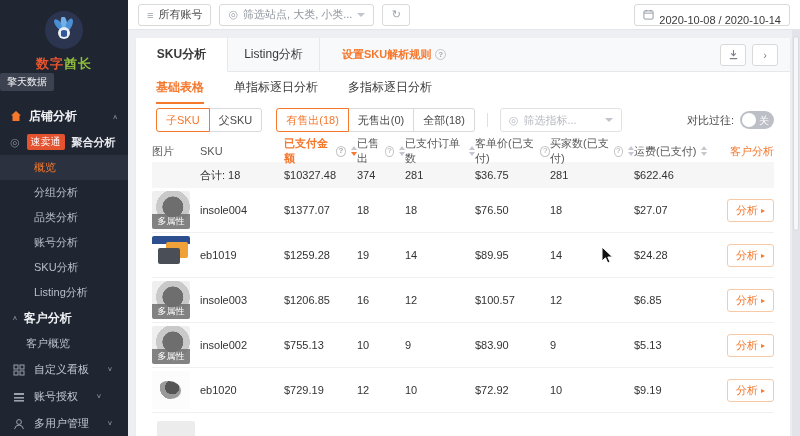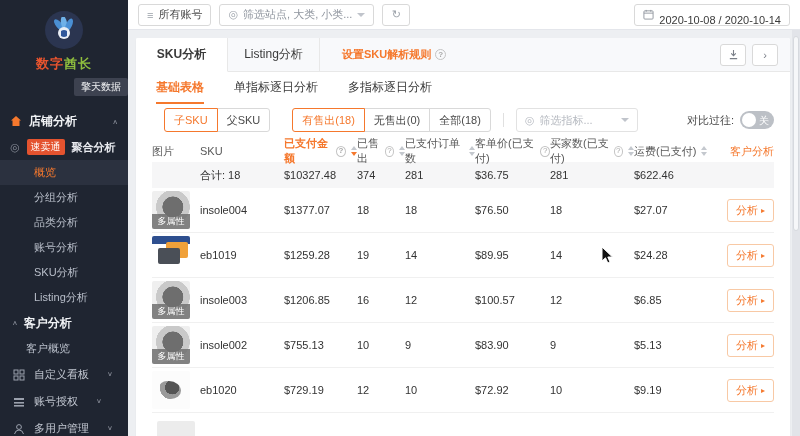--- a/index.html
+++ b/index.html
@@ -5,21 +5,21 @@
   * { margin:0; padding:0; box-sizing:border-box; }
   html,body { width:800px; height:436px; overflow:hidden; font-family:"Liberation Sans",sans-serif; background:#edeff2; position:relative; }
 
   
   .sidebar { position:absolute; left:0; top:0; width:128px; height:436px; background:#1f2531; color:#c2c7d1; font-size:11px; z-index:5; }
   .logo-wrap { text-align:center; padding-top:11px; }
   .logo-circle { width:38px; height:38px; border-radius:50%; background:#2b3550; margin:0 auto; display:flex; align-items:center; justify-content:center; }
   .brand-line { text-align:center; margin-top:6px; font-size:13px; font-weight:bold; letter-spacing:1px; }
   .brand-primary { color:#e8542e; }
   .brand-secondary { color:#8fbe3e; }
-  .brand-sub-wrap { text-align:right; margin-top:5px; }
+  .brand-sub-wrap { text-align:left; }
   .brand-sub { display:inline-block; background:#3d4250; color:#f2f3f5; font-size:10px; padding:2px 7px; border-radius:2px; }
   .menu { margin-top:12px; }
   .menu-row { height:26px; display:flex; align-items:center; padding:0 10px; gap:7px; cursor:pointer; }
   .menu-row .grow { flex:1; }
   .section-label { color:#f0f2f5; font-weight:bold; font-size:12px; }
   .chev { font-size:8px; color:#8a8f9a; transform:scaleY(.8); }
   .platform-badge { background:#e4532f; color:#fff; font-size:10px; padding:1px 4px; border-radius:2px; }
   .agg-label { color:#e8eaef; font-size:11px; font-weight:bold; }
   .sub-item { height:25px; display:flex; align-items:center; padding-left:34px; color:#b9bfca; cursor:pointer; }
   .sub-item.active { background:#2b313f; color:#f5782d; }
@@ -52,21 +52,21 @@
   .tab-actions { margin-left:auto; display:flex; align-items:center; gap:6px; padding-right:12px; }
   .icon-btn { width:26px; height:22px; border:1px solid #d9d9d9; border-radius:3px; background:#fff; display:flex; align-items:center; justify-content:center; color:#7a7f88; cursor:pointer; font-size:11px; }
 
   .subtabs { height:32px; display:flex; align-items:stretch; gap:30px; padding:0 20px; }
   .subtab { display:flex; align-items:center; font-size:12px; color:#3a3a3a; border-bottom:2px solid transparent; cursor:pointer; }
   .subtab.active { color:#f5782d; border-color:#f5782d; font-weight:bold; }
 
   .filterbar { height:32px; display:flex; align-items:center; padding:0 16px; font-size:11px; }
   .seg { display:flex; }
   .seg-btn { height:24px; display:flex; align-items:center; padding:0 9px; border:1px solid #d9d9d9; background:#fff; color:#4a4a4a; margin-left:-1px; cursor:pointer; }
-  .seg-btn:first-child { border-radius:3px 0 0 3px; margin-left:12px; }
+  .seg-btn:first-child { border-radius:3px 0 0 3px; margin-left:4px; }
   .seg-btn:last-child { border-radius:0 3px 3px 0; }
   .seg-btn.active { color:#f5782d; border-color:#f5782d; z-index:1; position:relative; }
   .gap10 { width:10px; }
   .vdiv { width:1px; height:14px; background:#e0e0e0; margin:0 12px; }
   .metric-select { width:122px; height:24px; border:1px solid #e2e2e2; border-radius:3px; display:flex; align-items:center; gap:5px; padding:0 8px; color:#b4b8bf; cursor:pointer; }
   .metric-select .lbl { flex:1; }
   .compare { margin-left:auto; display:flex; align-items:center; gap:6px; color:#4a4a4a; }
   .toggle { width:34px; height:18px; border-radius:9px; background:#bcc0c6; position:relative; cursor:pointer; }
   .toggle .knob { position:absolute; left:2px; top:2px; width:14px; height:14px; border-radius:50%; background:#fff; }
   .toggle .tg-label { position:absolute; right:5px; top:3px; font-size:10px; color:#fff; }

